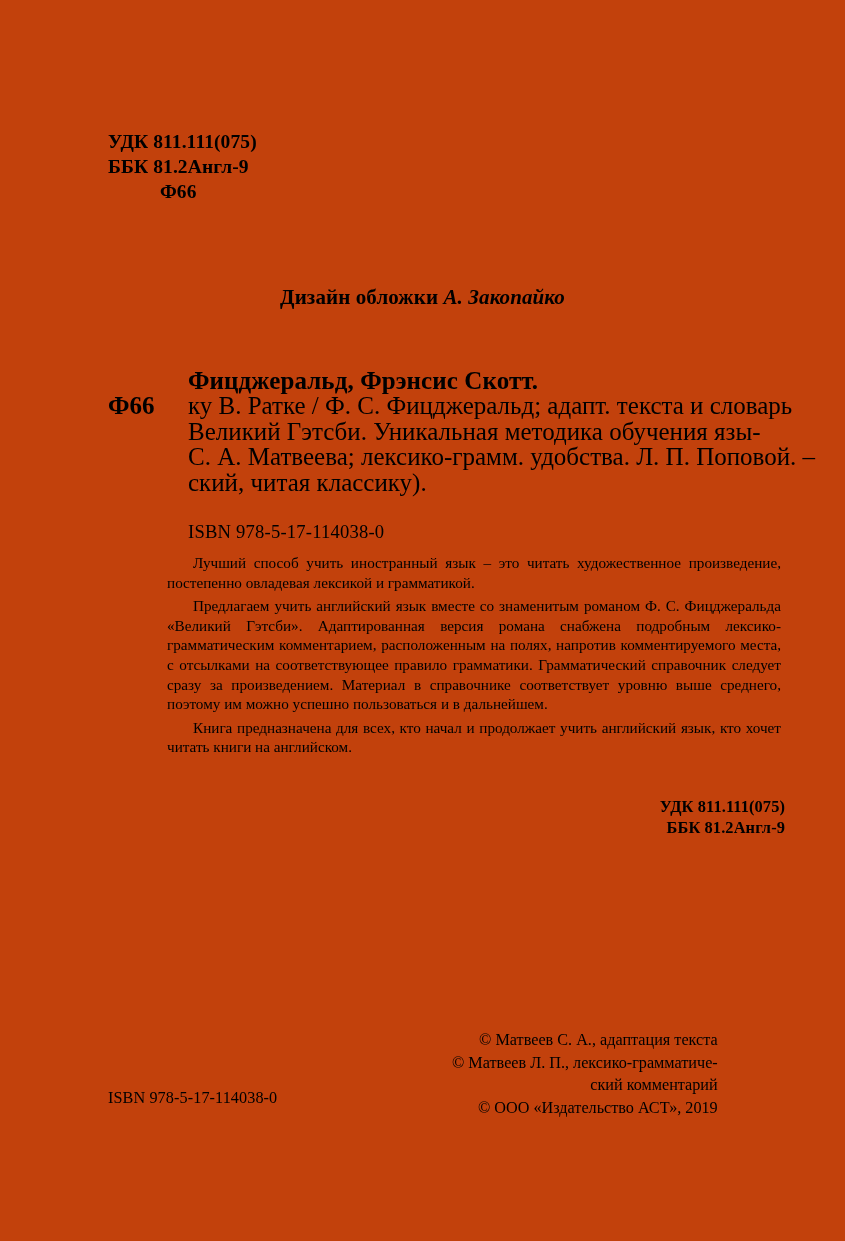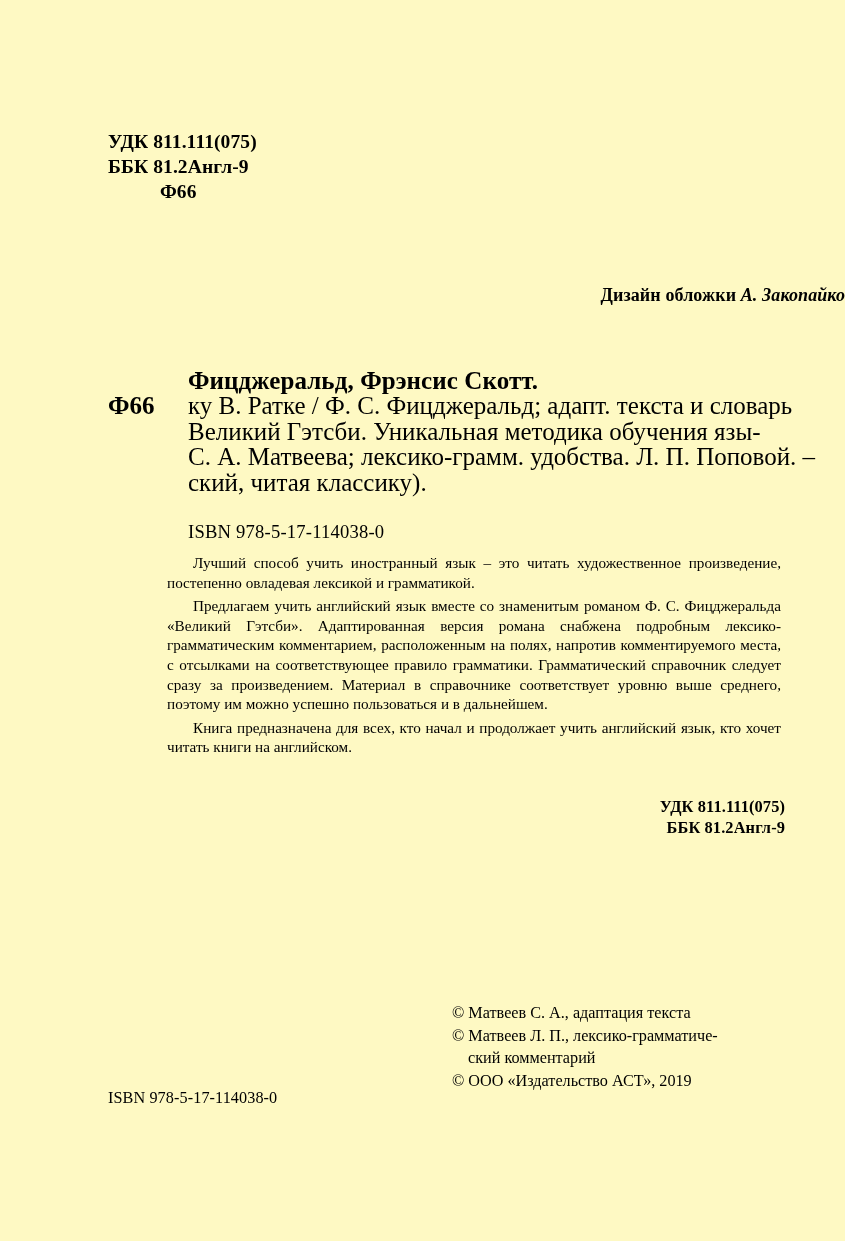--- a/index.html
+++ b/index.html
@@ -14,21 +14,21 @@
     font-family: "Liberation Serif", "DejaVu Serif", serif;
     color: #000000;
     -webkit-font-smoothing: antialiased;
   }
 
   .page {
     position: absolute;
     inset: 0;
     width: 845px;
     height: 1241px;
-    background: #fef9c3;
+    background: #c2410c;
     overflow: hidden;
     text-decoration: underline;
   }
 
   
   .class-block {
     position: absolute;
     left: 108px;
     top: 129px;
     font-size: 19.5px;
@@ -39,22 +39,22 @@
   }
   .class-line { display: block; }
   .class-line.indent { padding-left: 52px; }
 
   
   .cover-credit {
     position: absolute;
     left: 0;
     top: 285px;
     width: 845px;
-    text-align: right;
-    font-size: 18px;
+    text-align: center;
+    font-size: 21px;
     font-weight: bold;
     letter-spacing: 0.1px;
   }
   .cover-credit .name {
     font-style: italic;
     font-weight: bold;
   }
 
   
   .biblio {
@@ -117,24 +117,25 @@
     line-height: 21px;
     font-weight: bold;
     letter-spacing: 0.1px;
   }
   .class-block-lower span { display: block; }
 
   
   .copyright {
     position: absolute;
     left: 452px;
-    top: 1002px;
+    top: 1029px;
     font-size: 16.2px;
     line-height: 22.6px;
     white-space: nowrap;
+    text-align: right;
   }
   .copyright .cline { display: block; }
   .copyright .cline.cont { padding-left: 16px; }
 
   
   .isbn-bottom {
     position: absolute;
     left: 108px;
     top: 1089px;
     font-size: 16.2px;

